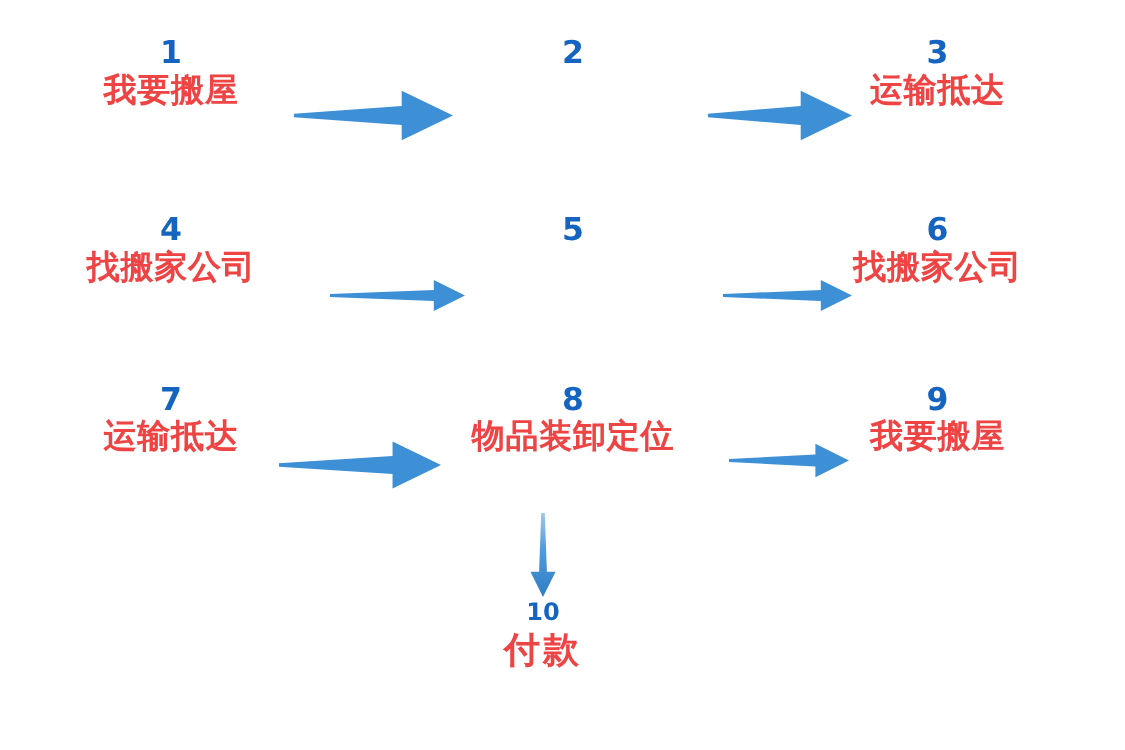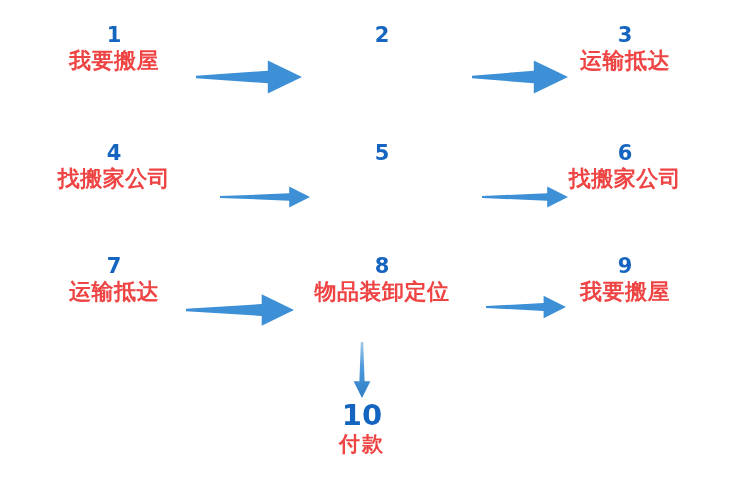--- a/index.html
+++ b/index.html
@@ -37,25 +37,25 @@
     letter-spacing: 0px;
   }
   .step-label {
     font-size: 22px;
     font-weight: bold;
     color: #ef4444;
     line-height: 1.35;
     letter-spacing: 0.5px;
   }
   .step.final .step-label {
-    font-size: 21px;
+    font-size: 24px;
     letter-spacing: 2px;
   }
   .step.final .step-number {
-    font-size: 29px;
+    font-size: 16px;
   }
 
   
   .arrow {
     position: absolute;
   }
   .arrow svg { display: block; overflow: visible; }
 </style>
 </head>
 <body>

